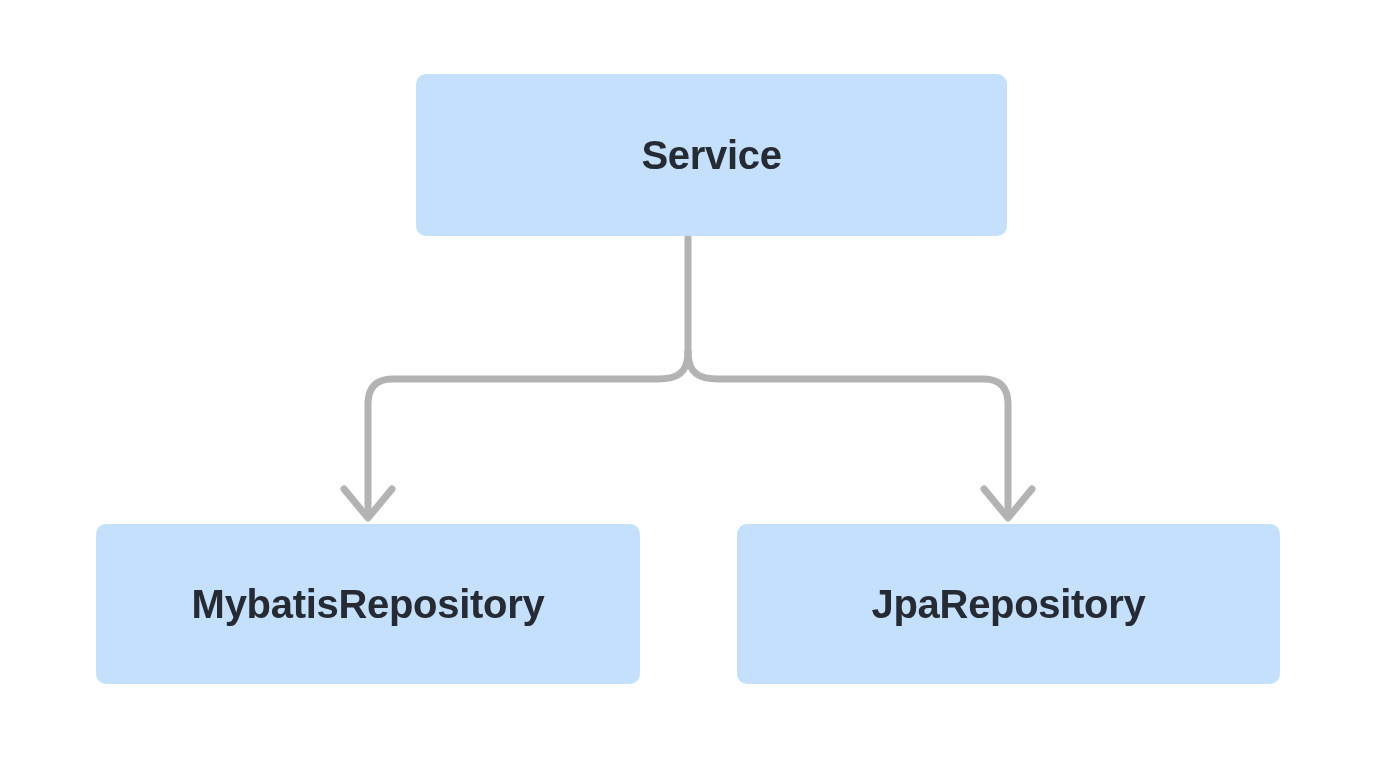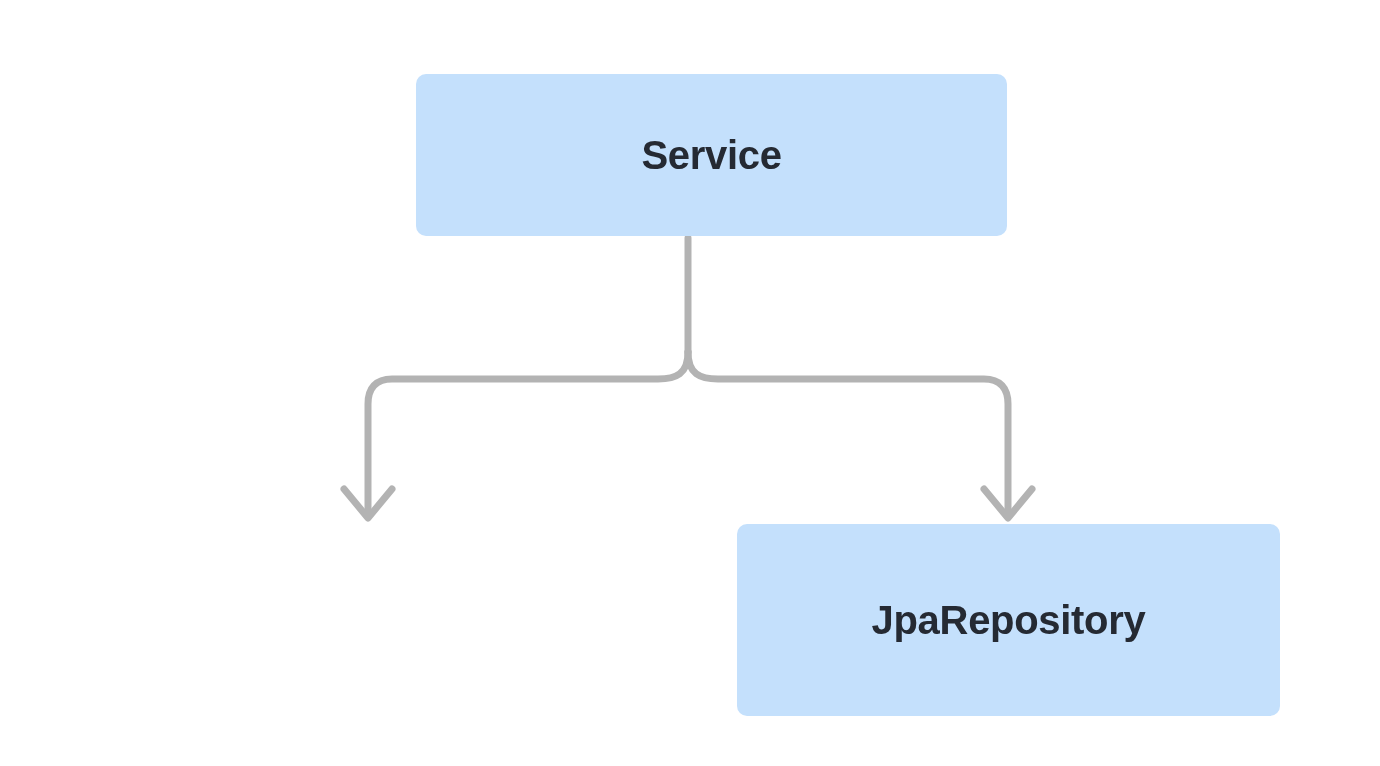--- a/index.html
+++ b/index.html
@@ -54,21 +54,21 @@
   #node-mybatis-repository {
     left: 96px;
     top: 524px;
     width: 544px;
     height: 160px;
   }
   #node-jpa-repository {
     left: 737px;
     top: 524px;
     width: 543px;
-    height: 192px;
+    height: 160px;
   }
 </style>
 </head>
 <body>
 
 <div id="diagram-canvas">
 
   <svg id="edge-layer" viewBox="0 0 1380 766" width="1380" height="766" xmlns="http://www.w3.org/2000/svg">
 
     <g fill="none" stroke="#b3b3b3" stroke-width="7" stroke-linecap="round" stroke-linejoin="round">
@@ -88,18 +88,21 @@
                C 1000 379, 1008 388, 1008 404
                L 1008 516"></path>
       <path d="M 984 489 L 1008 518 L 1032 489"></path>
     </g>
   </svg>
 
   <div class="node" id="node-service">
     <span class="node-label">Service</span>
   </div>
 
+  <div class="node" id="node-mybatis-repository">
+    <span class="node-label">MybatisRepository</span>
+  </div>
 
   <div class="node" id="node-jpa-repository">
     <span class="node-label">JpaRepository</span>
   </div>
 
 </div>
 
 </body></html>

